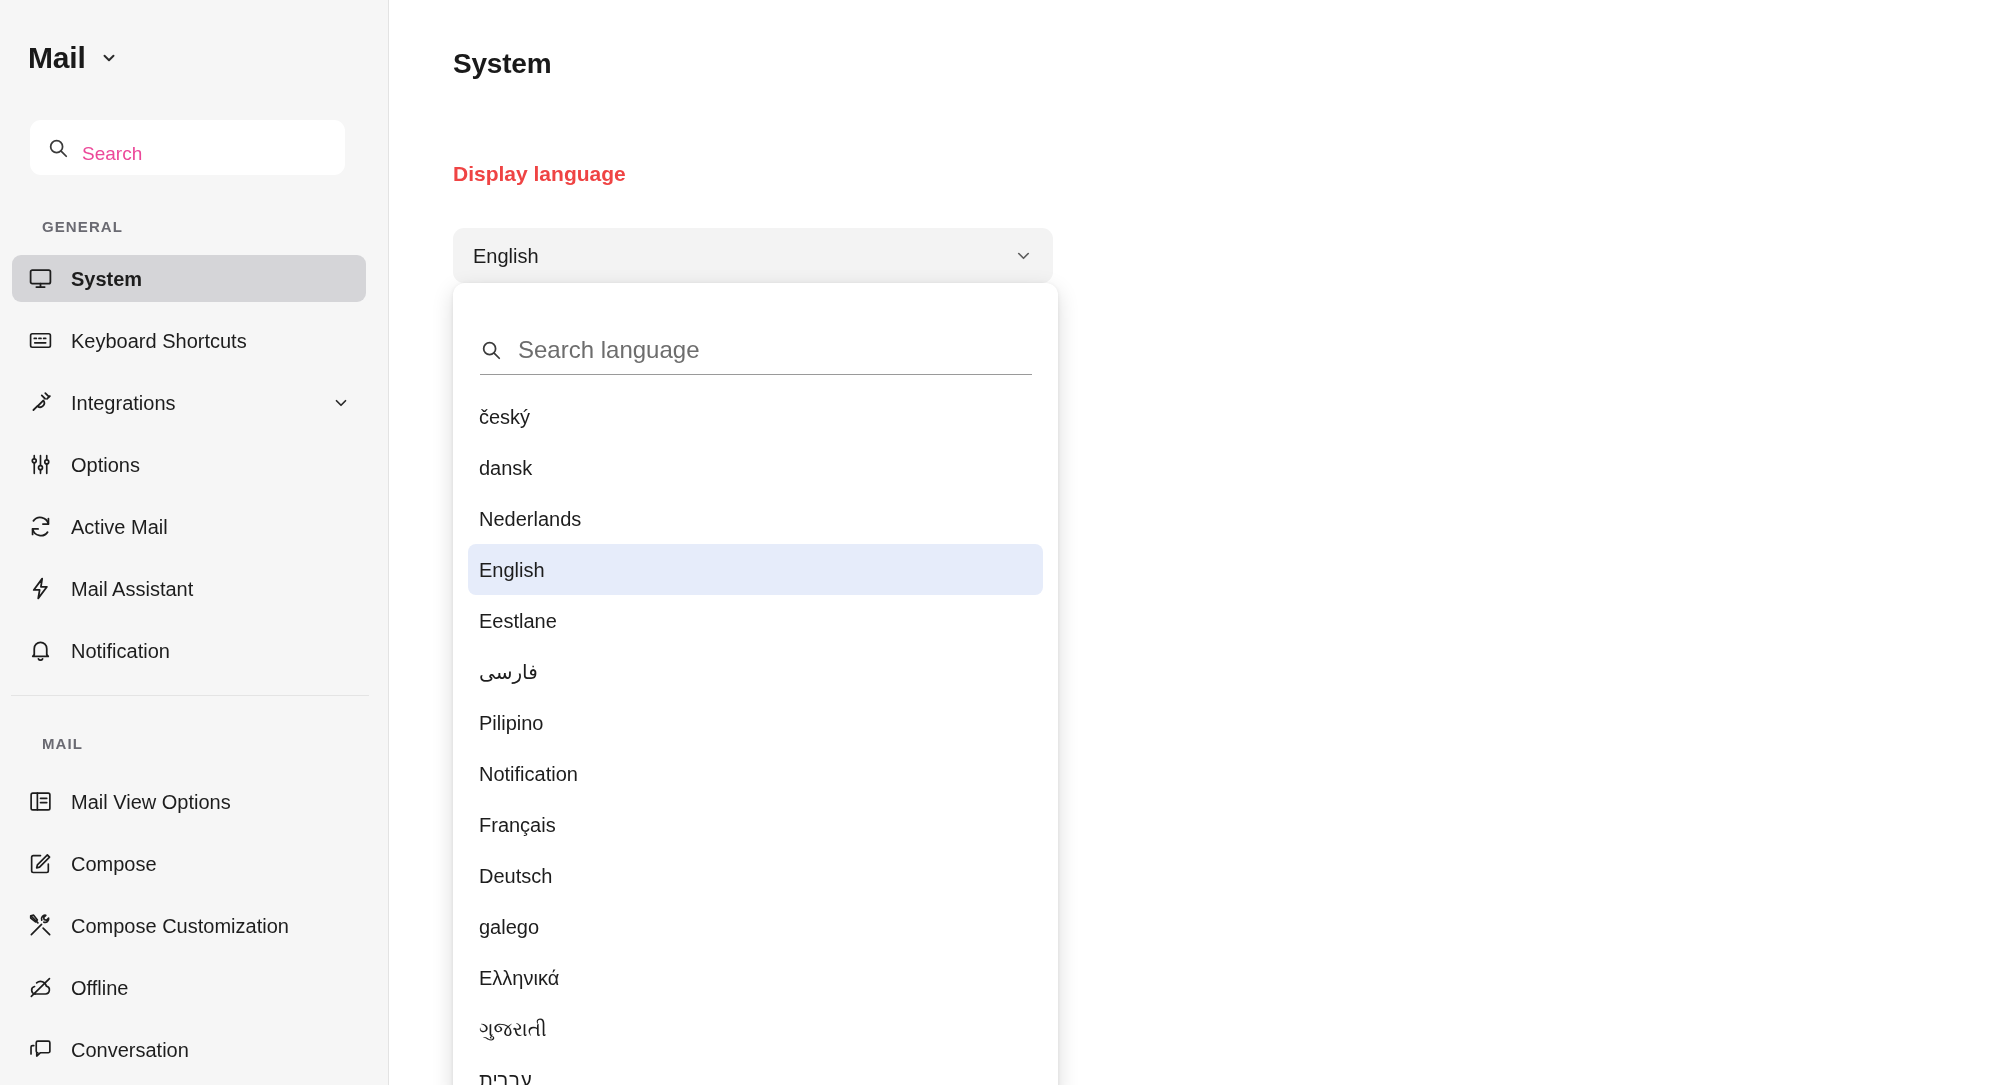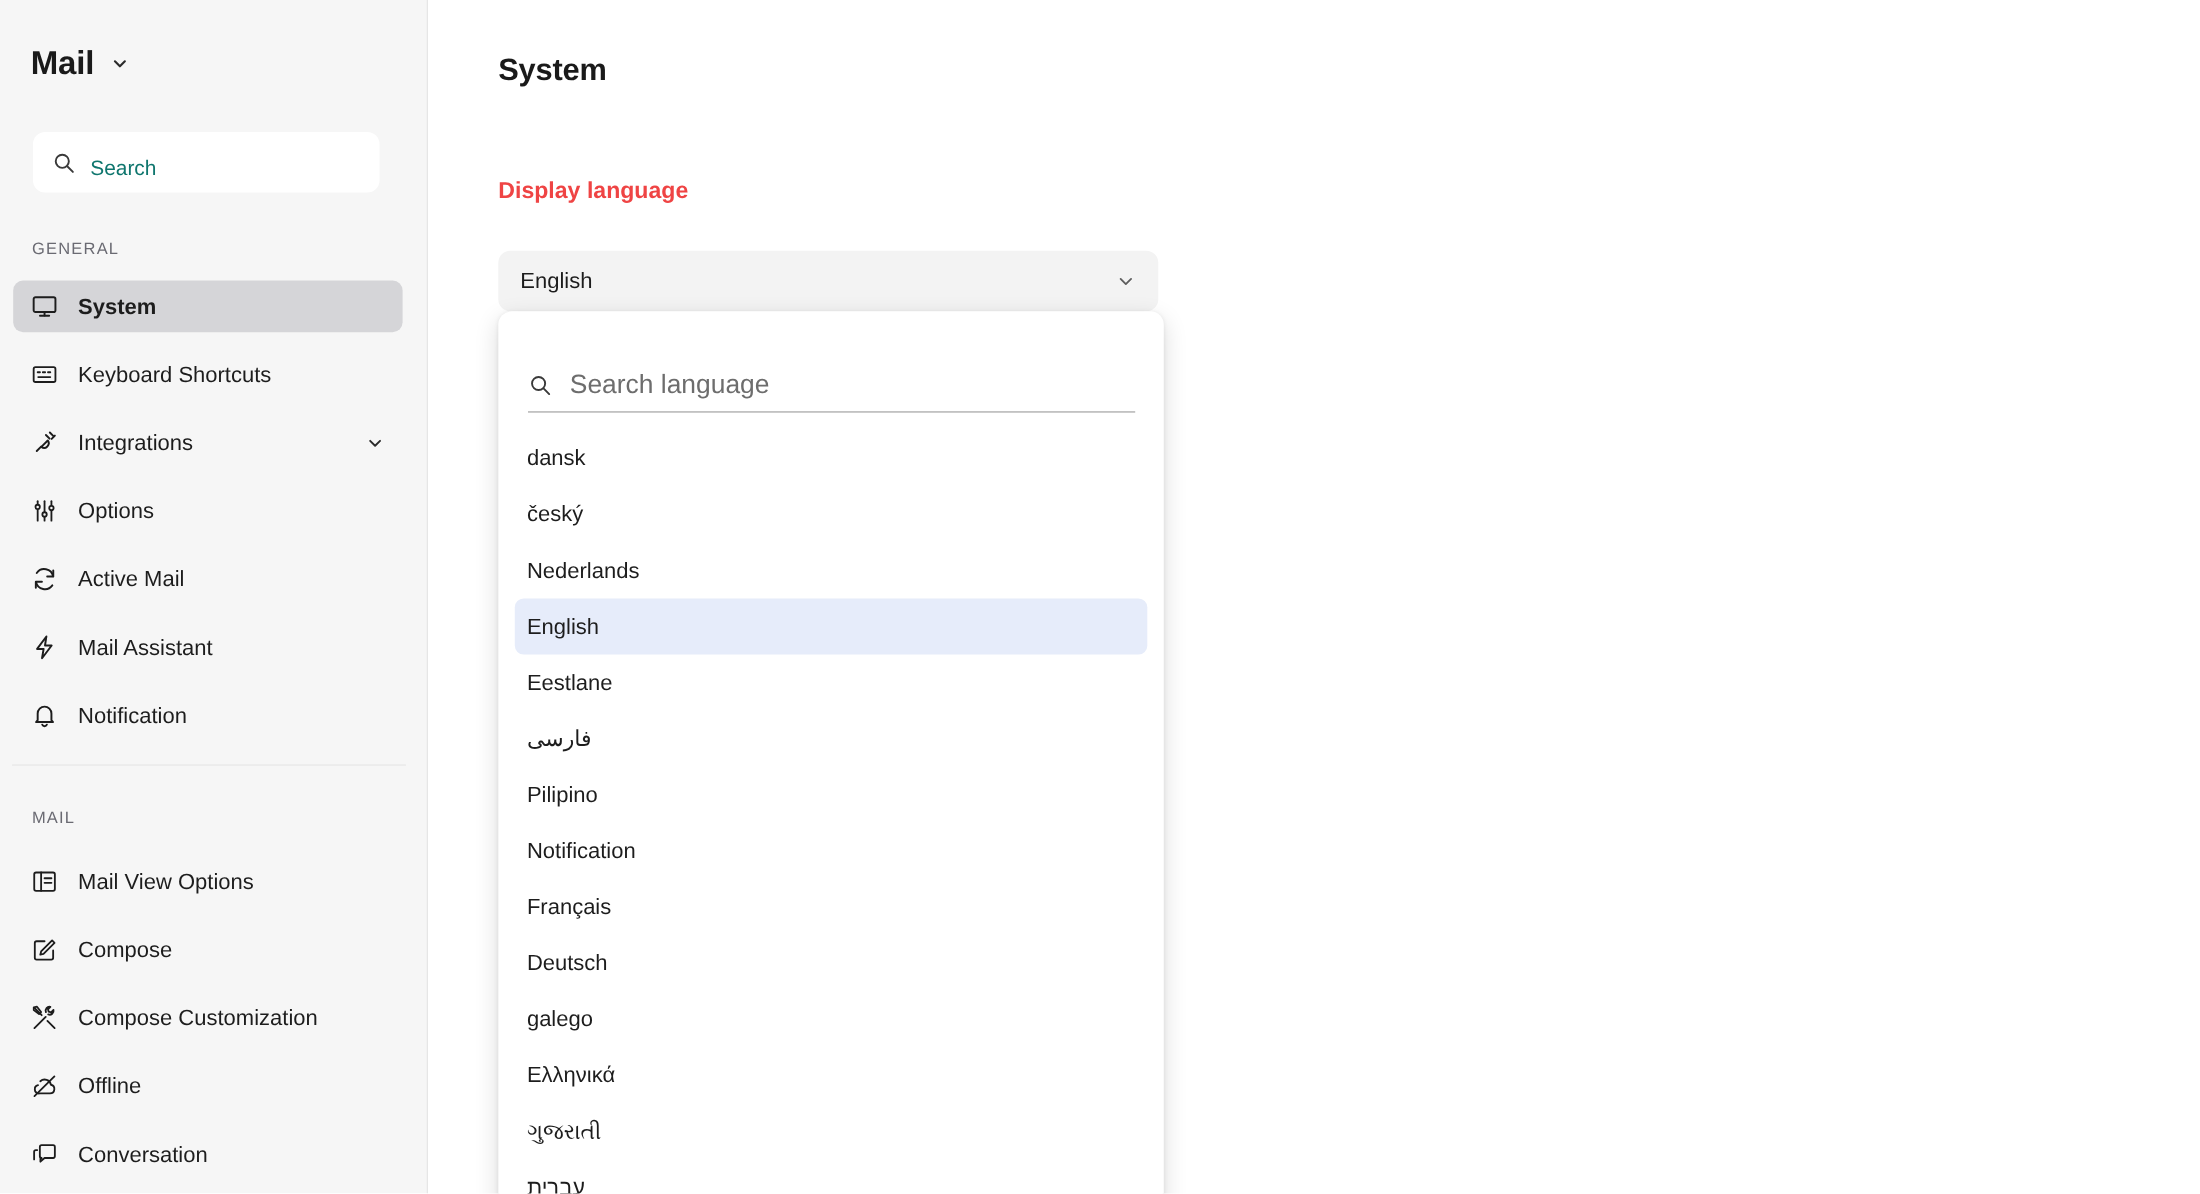--- a/index.html
+++ b/index.html
@@ -66,32 +66,32 @@
     border-radius: 11px;
     display: flex;
     align-items: center;
     gap: 13px;
     padding: 0 17px;
   }
   .search-icon { width: 22px; height: 22px; flex: 0 0 22px; color: #3a3a3a; }
   .search-icon svg { display: block; width: 22px; height: 22px; }
   .search-ph {
     font-size: 19px;
-    color: #0f766e;
+    color: #ec4899;
     line-height: 1;
     margin-top: 12px;
   }
 
   .nav { position: absolute; left: 0; top: 0; width: 389px; }
 
   .section-label {
     position: absolute;
-    left: 29px;
+    left: 42px;
     font-size: 15px;
-    font-weight: 400;
+    font-weight: 700;
     letter-spacing: 1.1px;
     color: #6a6a72;
   }
   .section-general { top: 218px; }
   .section-mail    { top: 735px; }
 
   .divider {
     position: absolute;
     left: 11px;
     top: 695px;
@@ -445,24 +445,24 @@
           <svg viewBox="0 0 24 24" fill="none" stroke="currentColor" stroke-width="1.9" stroke-linecap="round">
               <circle cx="10.5" cy="10.5" r="6.5"></circle>
               <line x1="15.4" y1="15.4" x2="21" y2="21"></line>
             </svg>
         </span>
         <span class="dd-search-ph">Search language</span>
       </div>
 
       <div class="dd-list">
         <div class="dd-option">
+            <span class="dd-option-label">český</span>
+          </div>
+        <div class="dd-option">
             <span class="dd-option-label">dansk</span>
-          </div>
-        <div class="dd-option">
-            <span class="dd-option-label">český</span>
           </div>
         <div class="dd-option">
             <span class="dd-option-label">Nederlands</span>
           </div>
         <div class="dd-option selected">
             <span class="dd-option-label">English</span>
           </div>
         <div class="dd-option">
             <span class="dd-option-label">Eestlane</span>
           </div>

